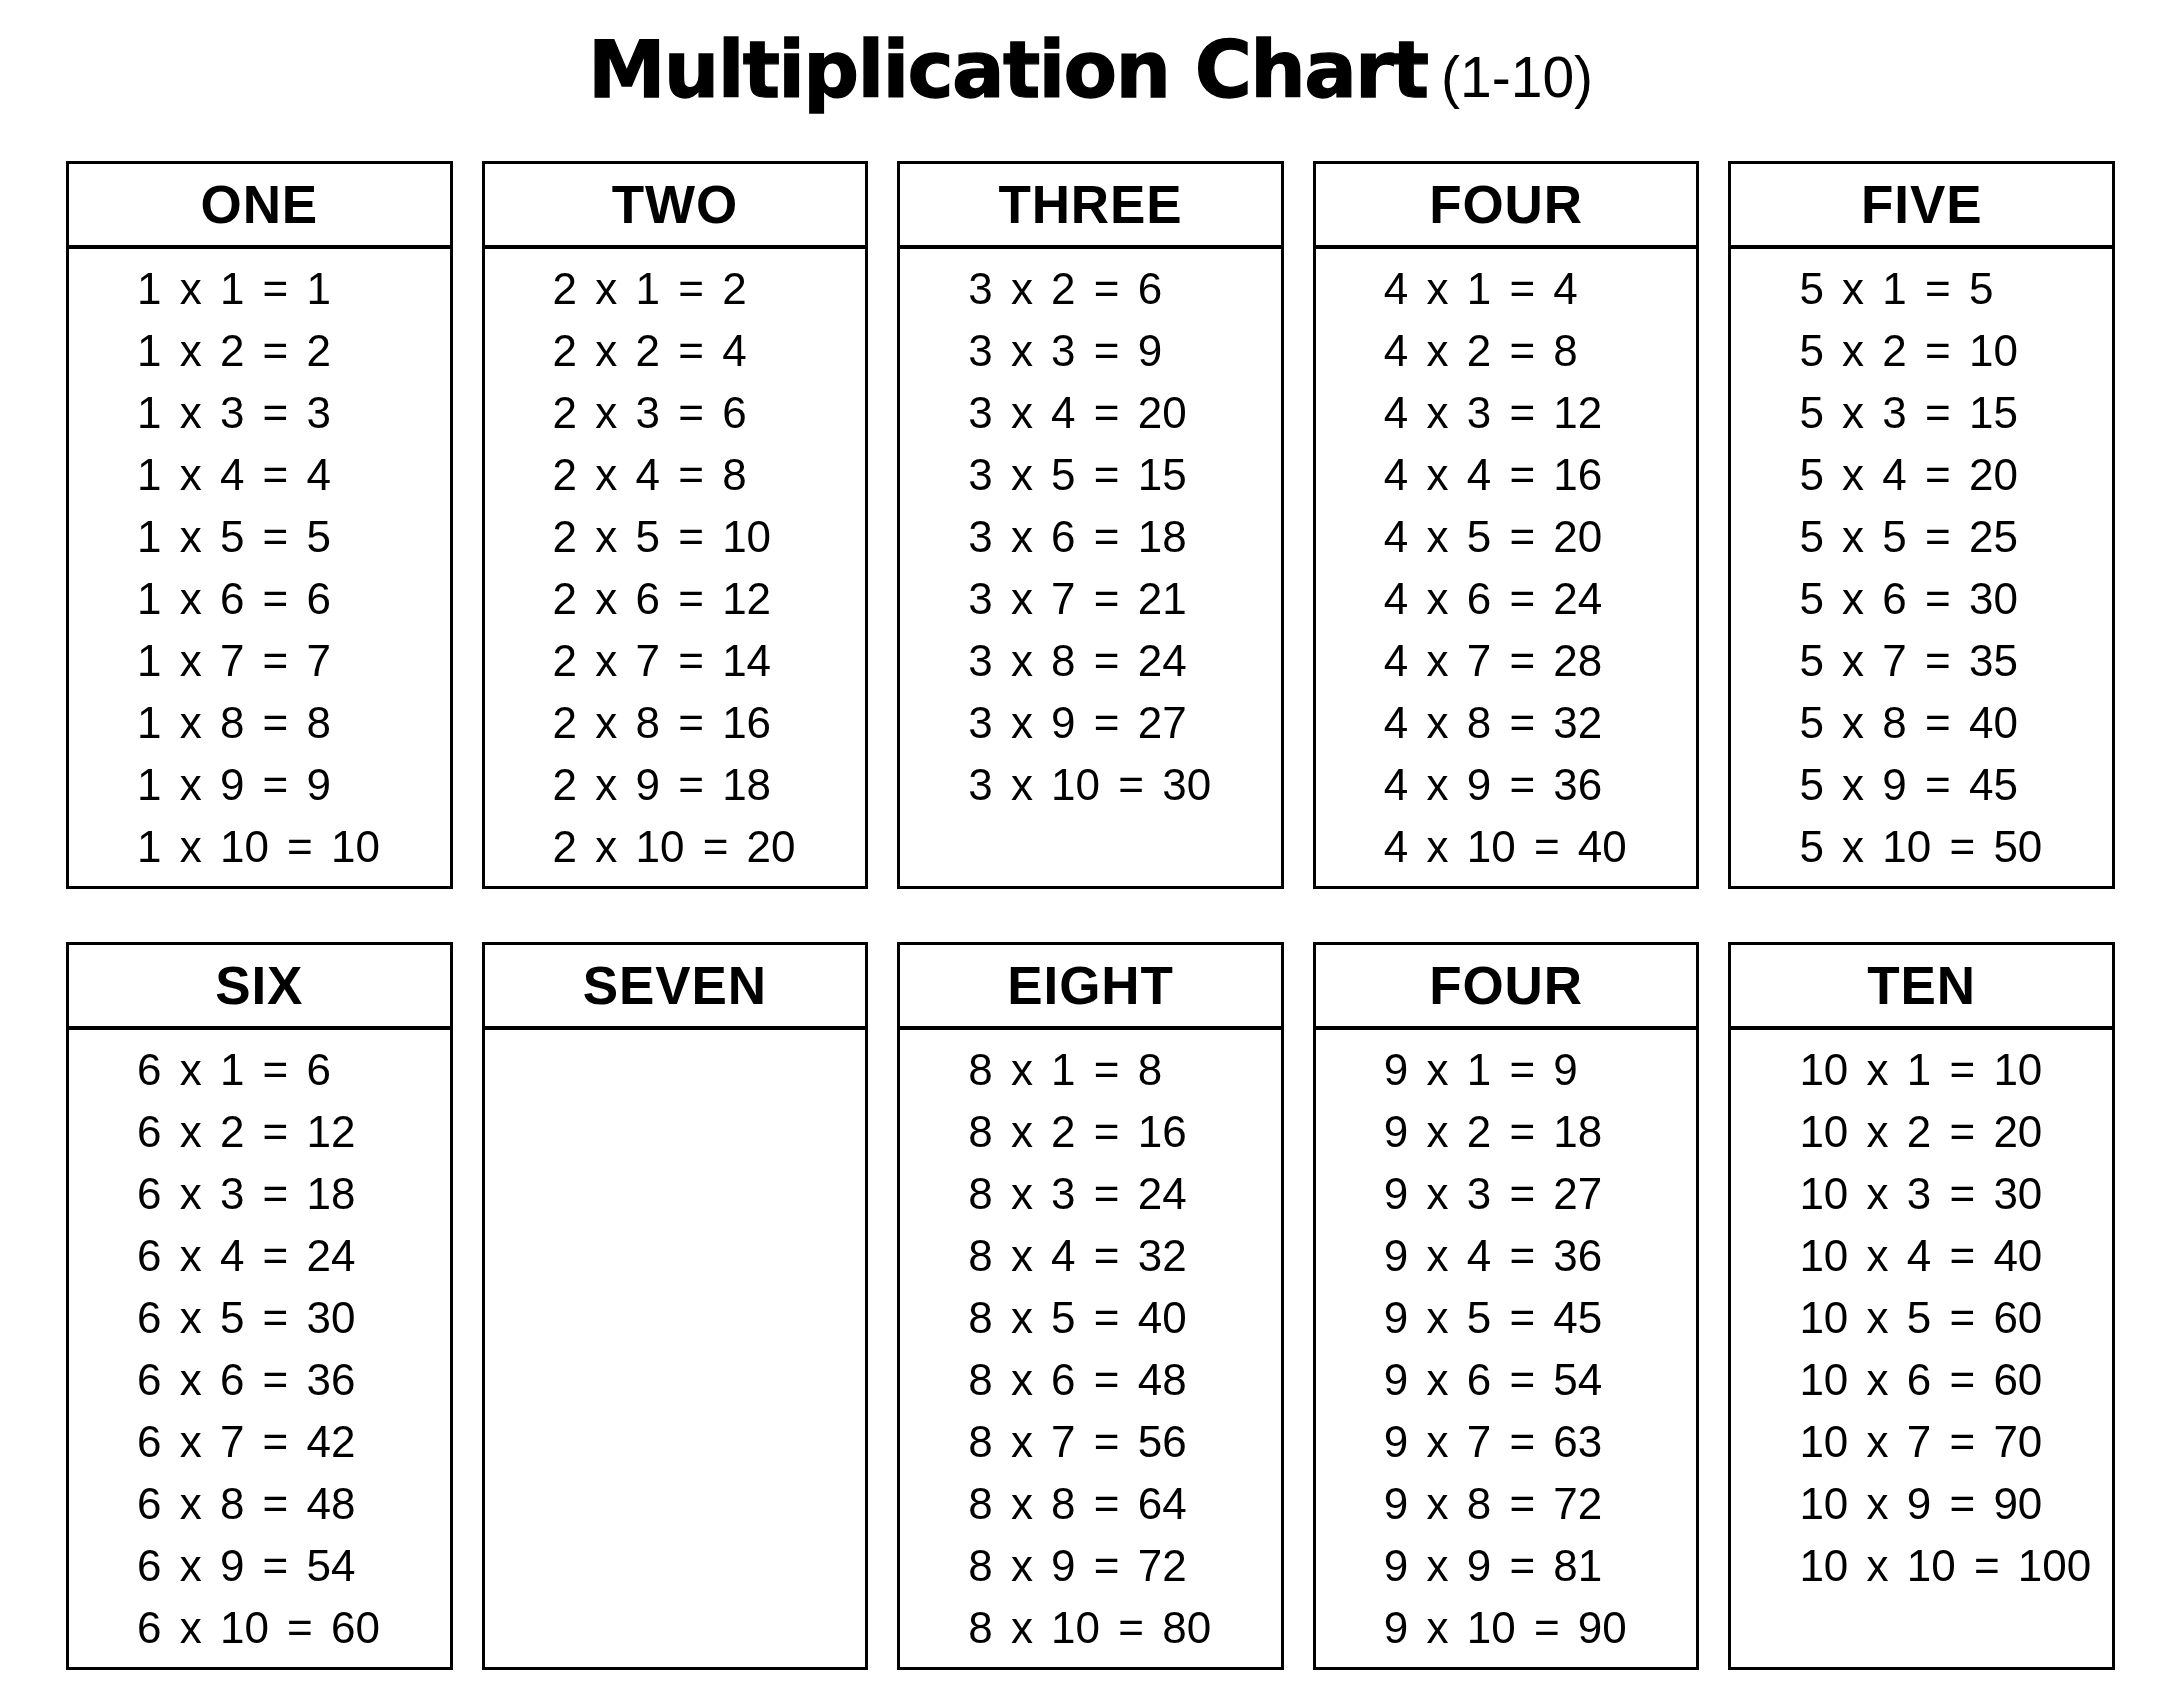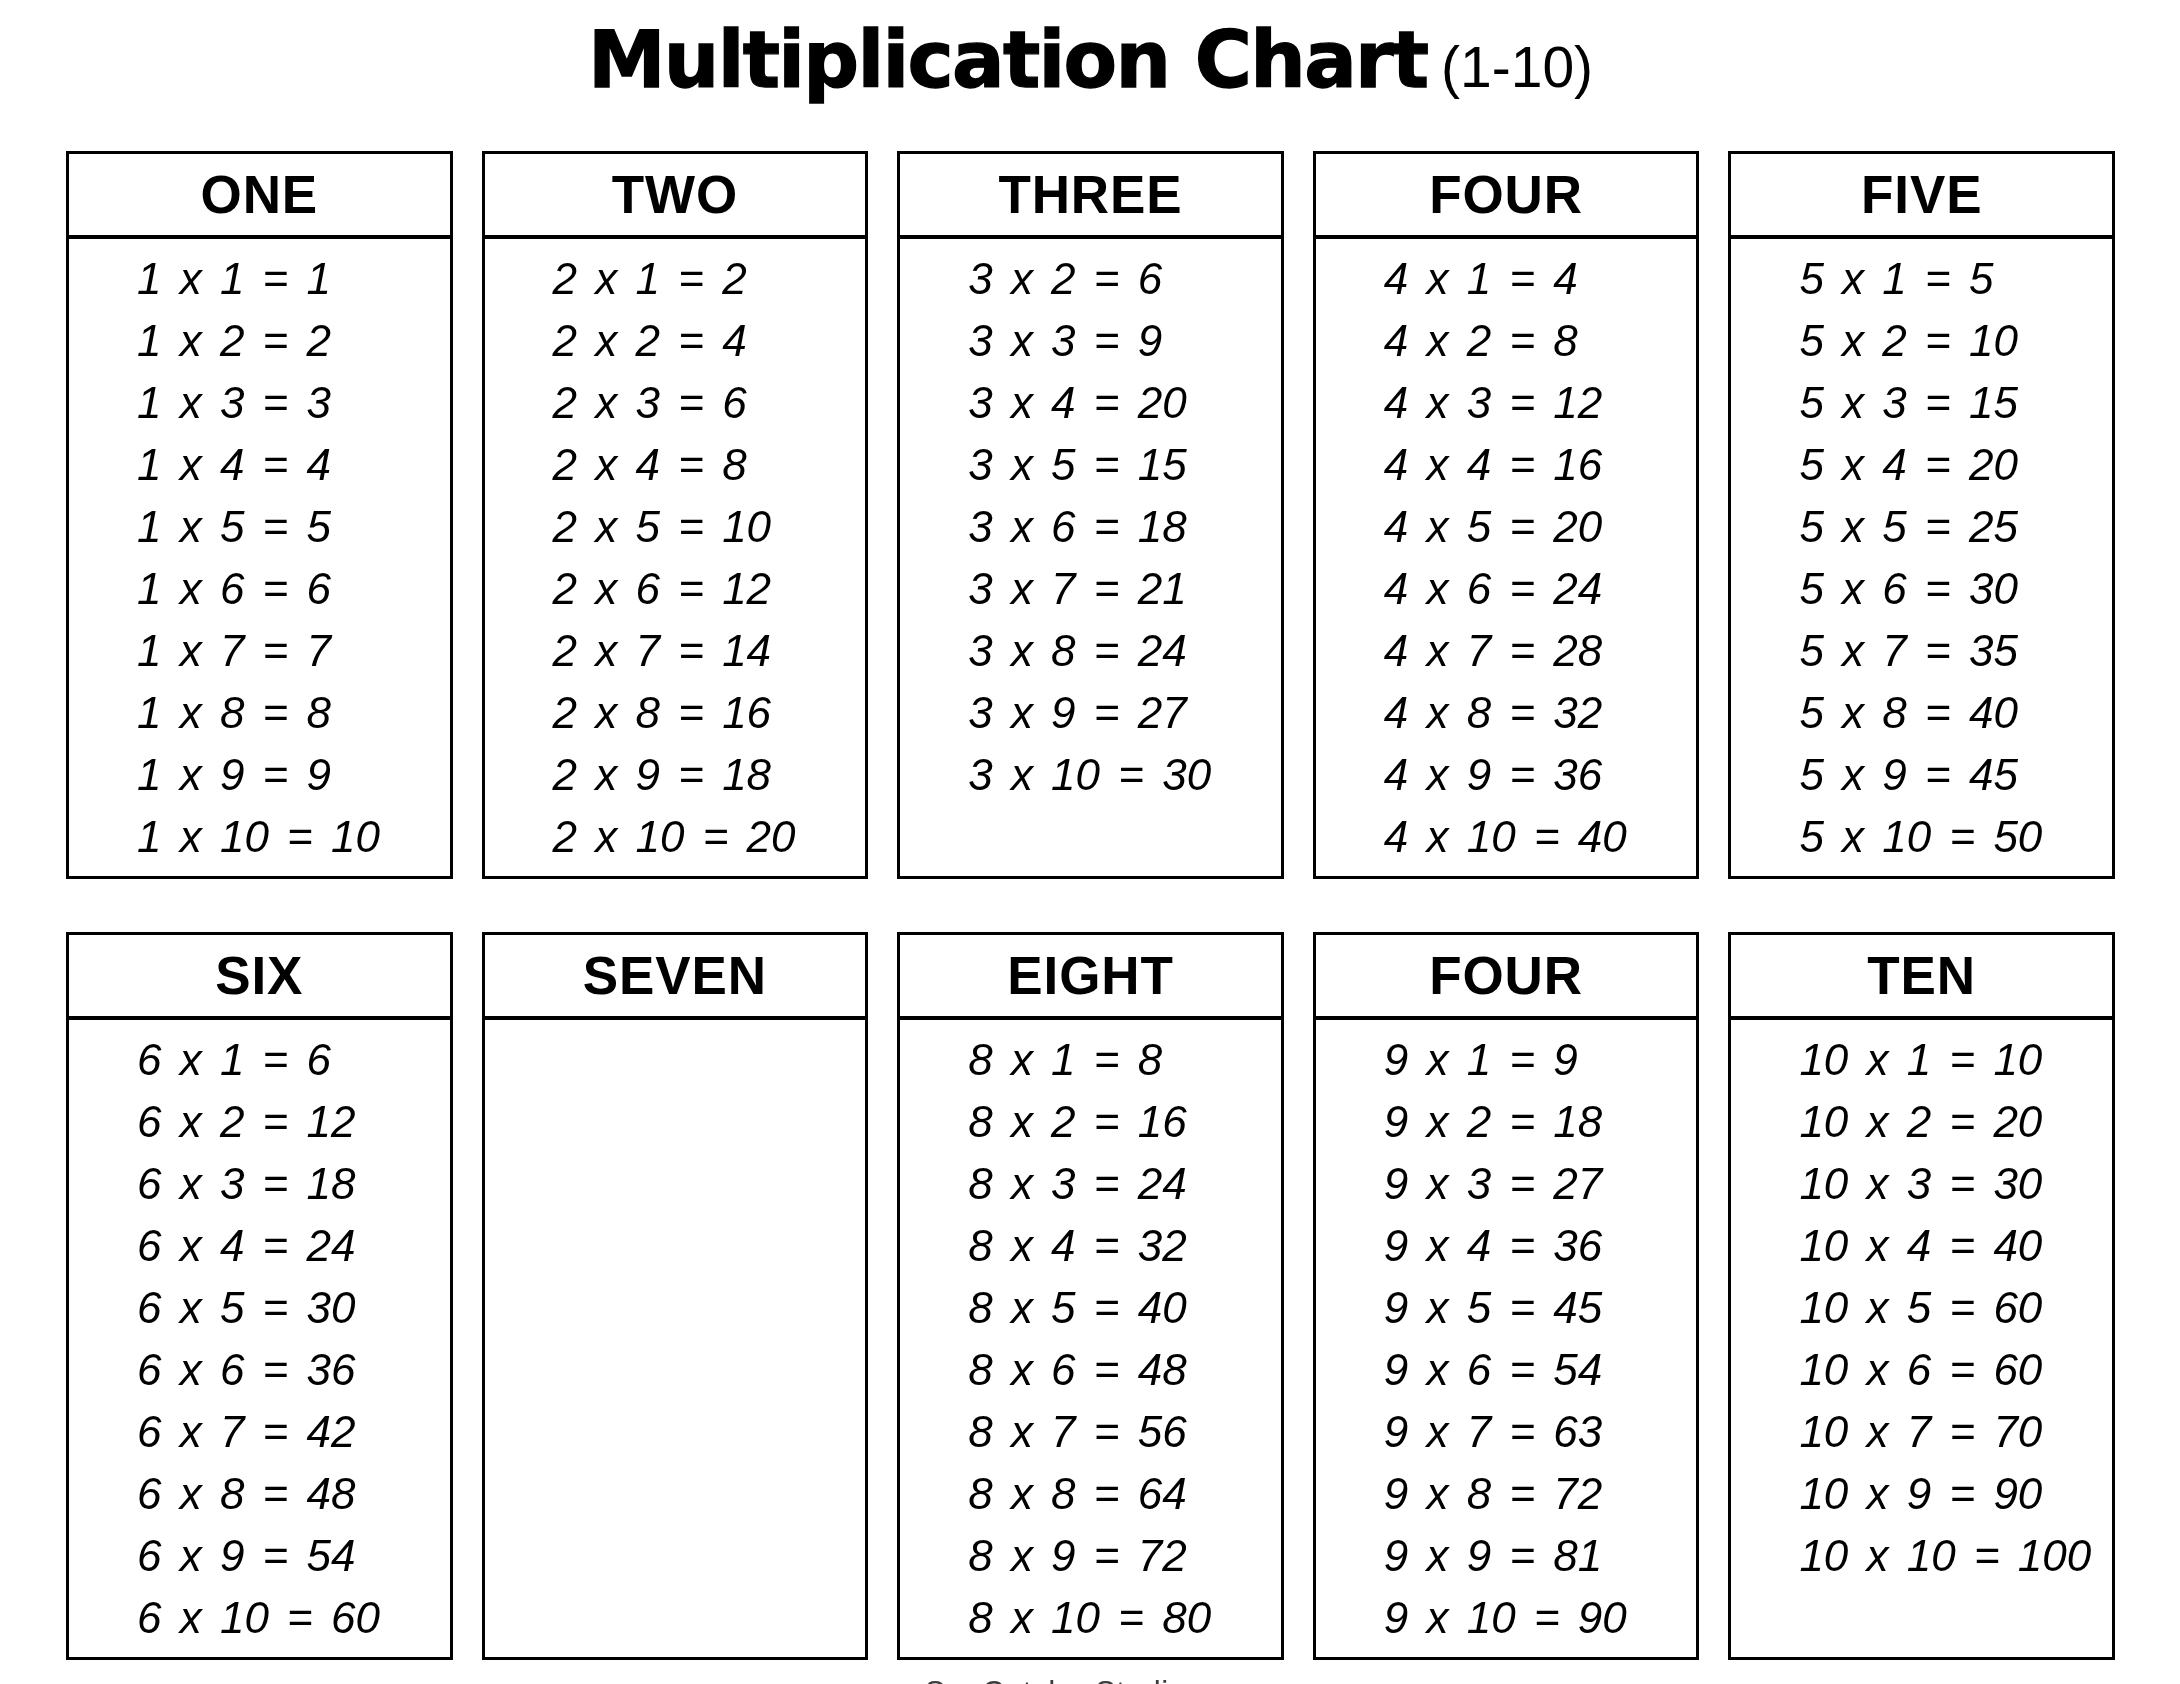--- a/index.html
+++ b/index.html
@@ -11,21 +11,21 @@
   body {
     width: 2181px;
     height: 1685px;
     font-family: "Liberation Sans", sans-serif;
     color: #000000;
     overflow: hidden;
   }
   .page {
     width: 100%;
     height: 100%;
-    padding-top: 14px;
+    padding-top: 24px;
   }
   .title-block {
     text-align: center;
     white-space: nowrap;
     line-height: 92px;
     margin: 0 0 22px 0;
   }
   .title-main {
     font-family: "DejaVu Sans", "Liberation Sans", sans-serif;
     font-weight: bold;
@@ -58,21 +58,20 @@
     border-bottom: 4.3px solid var(--line, #000);
     display: flex;
     align-items: center;
     justify-content: center;
     font-weight: bold;
     font-size: 53px;
     letter-spacing: 0.9px;
   }
   .card .tbody {
     padding: 9.4px 8.5px 7.7px 68px;
-    font-style: italic;
   }
   .card .row {
     font-size: 44px;
     line-height: 62px;
     white-space: nowrap;
     word-spacing: 6px;
   }
   .footer {
     text-align: center;
     margin-top: 13.6px;

